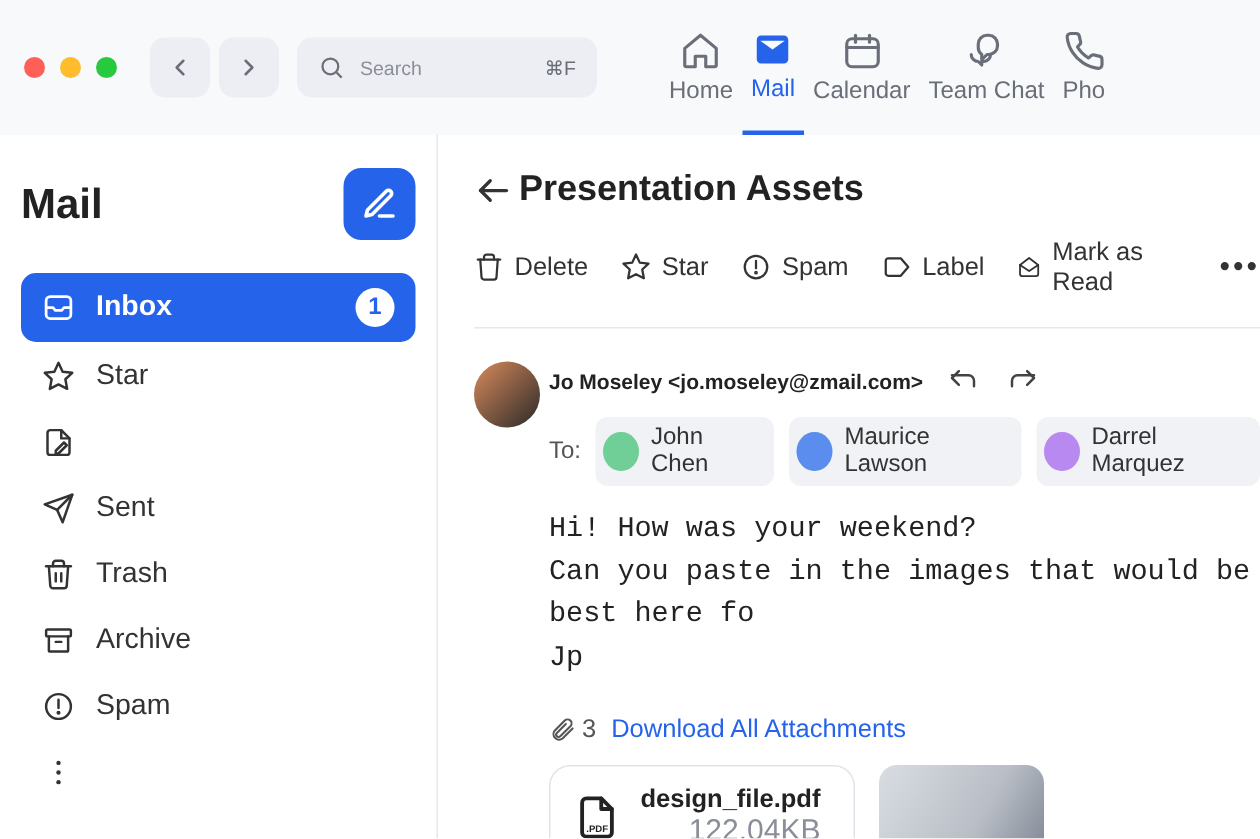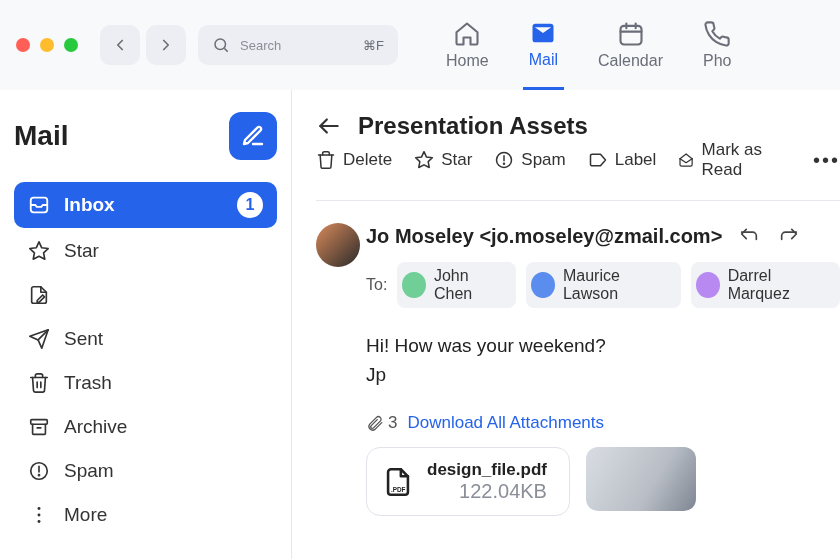--- a/index.html
+++ b/index.html
@@ -39,21 +39,20 @@
   height: 40px;
   width: 200px;
   padding: 0 14px;
   color: #6a6e78;
   gap: 10px;
   font-size: 13px;
 }
 .search .placeholder { flex: 1; color: #8a8e98; }
 .apptabs {
   display: flex;
-  gap: 28px;
   margin-left: 30px;
   align-items: flex-end;
   height: 100%;
 }
 .apptab {
   display: flex; flex-direction: column; align-items: center; justify-content: center;
   gap: 4px;
   height: 100%;
   font-size: 16px;
   color: #6a6e78;
@@ -104,53 +103,53 @@
   border-radius: 50%;
   font-size: 16px; font-weight: 700;
   display: flex; align-items: center; justify-content: center;
 }
 
 .main {
   flex: 1;
   padding: 22px 0 0 24px;
   overflow: hidden;
 }
-.subject-row { display: flex; align-items: center; gap: 16px; }
+.subject-row { display: flex; align-items: flex-end; gap: 4px; margin-bottom: 18px;}
 .subject { font-size: 24px; font-weight: 700; }
 .back { display:flex;align-items:center; color:#333;}
 .toolbar { display: flex; align-items: center; gap: 22px; font-size: 17px; color: #333; margin-bottom: 20px;}
 .toolbar .tbtn { display:flex; align-items:center; gap:7px;}
 .toolbar svg {width:20px;height:20px;}
 .dots { font-size: 20px; letter-spacing: 2px; margin-left: 4px; }
 .divider { height:1px; background:#e6e8ee; margin: 0 -24px 22px 0;}
 
 .msg { padding-left: 50px; position: relative; }
 .avatar-main {
   width: 44px; height: 44px;
   border-radius: 50%;
   position: absolute; left:0; top:0;
   background: linear-gradient(135deg,#d98a5a,#2a2a2a);
 }
-.sender-line { display:flex; align-items:center; gap: 16px; font-size: 20px;}
+.sender-line { display:flex; align-items:center; gap: 16px; font-size: 14px;}
 .sender-name { font-weight: 700; }
 .reply-icons { display:flex; gap:18px; color:#444;}
 .reply-icons svg{width:22px;height:22px;}
 .to-line { display:flex; align-items:center; gap: 10px; margin-top: 12px; font-size:16px; color:#555;}
 .chip {
   display:flex; align-items:center; gap:8px;
   background:#f0f2f6;
   border-radius: 8px;
   padding: 5px 12px 5px 5px;
   font-size: 16px;
   color:#333;
 }
 .chip .mini-av {
   width:26px;height:26px;border-radius:50%;
 }
-.body-text { font-size: 19px; color:#222; margin-top: 24px; line-height: 1.5;}
+.body-text { font-size: 19px; color:#222; margin-top: 14px; line-height: 1.5; font-family: Liberation Mono, monospace;}
 .attach-row{ display:flex;align-items:center; gap:10px; margin-top:24px; color:#2563eb; font-size:17px;}
 .attach-row .clip { color:#555; display:flex;align-items:center; gap:4px;}
 .file-row { display:flex; gap:16px; margin-top:14px;}
 .file-card {
   display:flex;align-items:center; gap:12px;
   border:1px solid #e0e3ea;
   border-radius: 14px;
   padding: 12px 22px 12px 14px;
   text-align: right;
 }
@@ -208,20 +207,27 @@
       <svg viewBox="0 0 24 24" fill="none" stroke="currentColor" stroke-width="1.8" stroke-linecap="round" stroke-linejoin="round">
           <rect x="3" y="5" width="18" height="16" rx="3"></rect>
           <line x1="3" y1="10" x2="21" y2="10"></line>
           <line x1="8" y1="3" x2="8" y2="7"></line>
           <line x1="16" y1="3" x2="16" y2="7"></line>
         </svg>
       <span>Calendar</span>
     </div>
     <div class="apptab">
       <svg viewBox="0 0 24 24" fill="none" stroke="currentColor" stroke-width="1.8" stroke-linecap="round" stroke-linejoin="round">
+          <path d="M7 8a5 5 0 0 1 5-5h1a5 5 0 0 1 5 5v1a5 5 0 0 1-5 5h-1l-3 3v-3a5 5 0 0 1-2-4z"></path>
+          <path d="M3 14a4 4 0 0 0 4 4l2 2v-2h1a4 4 0 0 0 4-4"></path>
+        </svg>
+      <span>Team Chat</span>
+    </div>
+    <div class="apptab">
+      <svg viewBox="0 0 24 24" fill="none" stroke="currentColor" stroke-width="1.8" stroke-linecap="round" stroke-linejoin="round">
           <path d="M22 16.9v3a2 2 0 0 1-2.2 2 19.8 19.8 0 0 1-8.6-3.1 19.5 19.5 0 0 1-6-6A19.8 19.8 0 0 1 2.1 4.2 2 2 0 0 1 4.1 2h3a2 2 0 0 1 2 1.7c.1.9.3 1.8.6 2.6a2 2 0 0 1-.5 2.1L8 9.6a16 16 0 0 0 6.4 6.4l1.2-1.2a2 2 0 0 1 2.1-.5c.8.3 1.7.5 2.6.6A2 2 0 0 1 22 16.9z"></path>
         </svg>
       <span>Pho</span>
     </div>
   </div>
 </div>
 
 <div class="content">
   <div class="sidebar">
     <div class="sidebar-header">
@@ -285,21 +291,20 @@
           <circle cx="12" cy="16.5" r="0.6" fill="currentColor"></circle>
         </svg>
       <span class="label">Spam</span>
     </div>
     <div class="folder">
       <svg viewBox="0 0 24 24" fill="currentColor">
           <circle cx="12" cy="5" r="1.6"></circle>
           <circle cx="12" cy="12" r="1.6"></circle>
           <circle cx="12" cy="19" r="1.6"></circle>
         </svg>
-      <span class="label">More</span>
     </div>
   </div>
 
   <div class="main">
     <div class="subject-row">
       <div class="back">
         <svg viewBox="0 0 24 24" width="26" height="26" fill="none" stroke="currentColor" stroke-width="2" stroke-linecap="round" stroke-linejoin="round">
             <line x1="20" y1="12" x2="4" y2="12"></line>
             <polyline points="10 18 4 12 10 6"></polyline>
           </svg>
@@ -379,20 +384,21 @@
           <span>Maurice Lawson</span>
         </div>
         <div class="chip">
           <div class="mini-av" style="background:#b889f0"></div>
           <span>Darrel Marquez</span>
         </div>
       </div>
 
       <div class="body-text">
         <div>Hi! How was your weekend?</div>
+        <div>Can you paste in the images that would be best here fo</div>
         <div>Jp</div>
       </div>
 
       <div class="attach-row">
         <span class="clip">
           <svg viewBox="0 0 24 24" width="18" height="18" fill="none" stroke="currentColor" stroke-width="1.8" stroke-linecap="round" stroke-linejoin="round">
               <path d="M21 11.5l-9 9a5 5 0 0 1-7-7l9-9a3.5 3.5 0 0 1 5 5l-9 9a2 2 0 0 1-3-3l8-8"></path>
             </svg>
           <span>3</span>
         </span>

